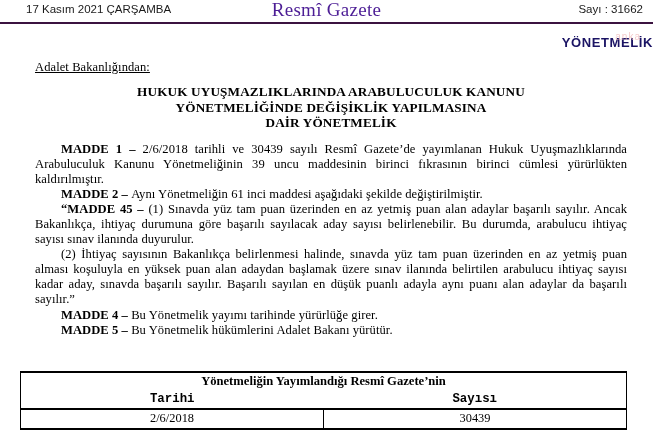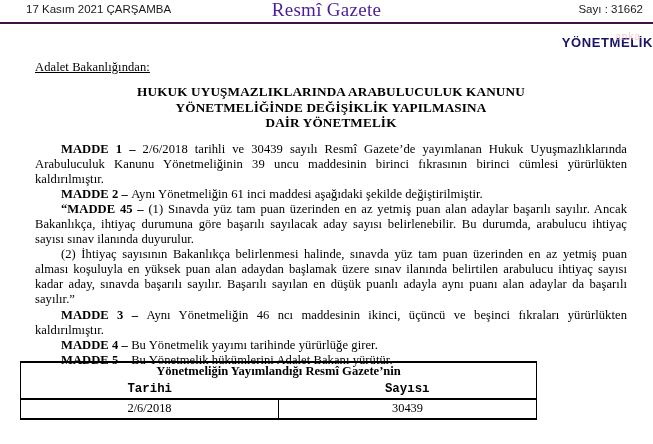--- a/index.html
+++ b/index.html
@@ -110,22 +110,22 @@
     text-align: justify;
     text-indent: 26px;
     letter-spacing: 0.05px;
   }
   p.para b { font-weight: bold; }
 
   
   .table-wrap {
     position: absolute;
     left: 20px;
-    top: 361px;
-    width: 517px;
+    top: 371px;
+    width: 607px;
   }
   table.gazette-table {
     width: 100%;
     border-collapse: collapse;
     font-size: 12.4px;
   }
   table.gazette-table td {
     padding: 1px 0 2px 0;
     text-align: center;
     border: 0;
@@ -166,23 +166,20 @@
       <b>MADDE 1 – </b><span>2/6/2018 tarihli ve 30439 sayılı Resmî Gazete’de yayımlanan Hukuk Uyuşmazlıklarında Arabuluculuk Kanunu Yönetmeliğinin 39 uncu maddesinin birinci fıkrasının birinci cümlesi yürürlükten kaldırılmıştır.</span>
     </p>
     <p class="para">
       <b>MADDE 2 – </b><span>Aynı Yönetmeliğin 61 inci maddesi aşağıdaki şekilde değiştirilmiştir.</span>
     </p>
     <p class="para">
       <b>“MADDE 45 – </b><span>(1) Sınavda yüz tam puan üzerinden en az yetmiş puan alan adaylar başarılı sayılır. Ancak Bakanlıkça, ihtiyaç durumuna göre başarılı sayılacak aday sayısı belirlenebilir. Bu durumda, arabulucu ihtiyaç sayısı sınav ilanında duyurulur.</span>
     </p>
     <p class="para">
       <b></b><span>(2) İhtiyaç sayısının Bakanlıkça belirlenmesi halinde, sınavda yüz tam puan üzerinden en az yetmiş puan alması koşuluyla en yüksek puan alan adaydan başlamak üzere sınav ilanında belirtilen arabulucu ihtiyaç sayısı kadar aday, sınavda başarılı sayılır. Başarılı sayılan en düşük puanlı adayla aynı puanı alan adaylar da başarılı sayılır.”</span>
-    </p>
-    <p class="para">
-      <b>MADDE 3 – </b><span>Aynı Yönetmeliğin 46 ncı maddesinin ikinci, üçüncü ve beşinci fıkraları yürürlükten kaldırılmıştır.</span>
     </p>
     <p class="para">
       <b>MADDE 4 – </b><span>Bu Yönetmelik yayımı tarihinde yürürlüğe girer.</span>
     </p>
     <p class="para">
       <b>MADDE 5 – </b><span>Bu Yönetmelik hükümlerini Adalet Bakanı yürütür.</span>
     </p>
   </div>
 </div>
 

